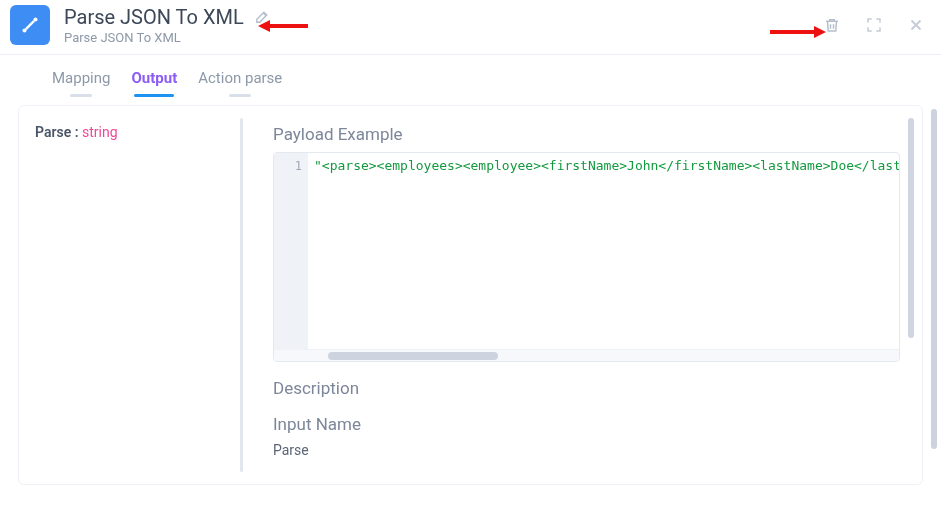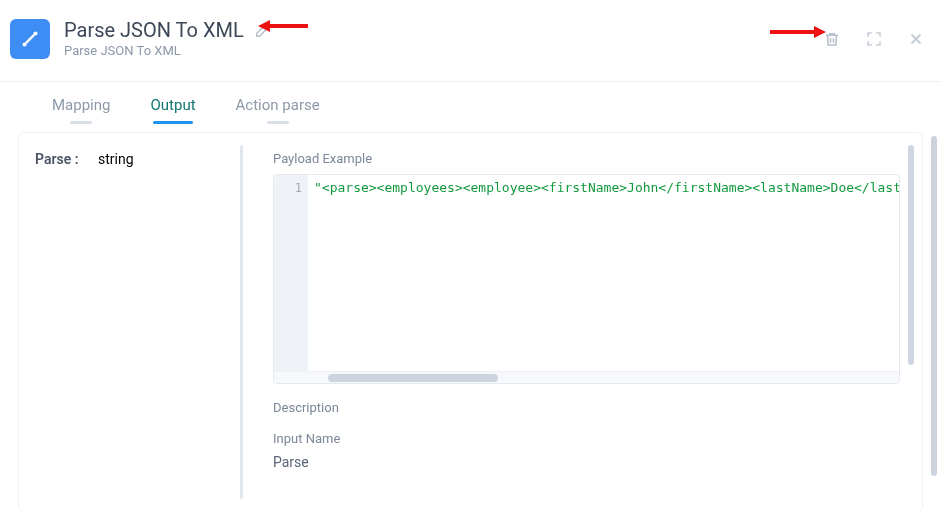--- a/index.html
+++ b/index.html
@@ -12,21 +12,21 @@
     overflow: hidden;
     position: relative;
   }
 
   
   .header {
     display: flex;
     align-items: center;
     padding: 10px 16px 14px 10px;
     border-bottom: 1px solid #eceff5;
-    height: 82px;
+    height: 55px;
   }
   .app-icon {
     width: 40px; height: 40px;
     background: #3d8df5;
     border-radius: 6px;
     margin-right: 14px;
     display: flex; align-items: center; justify-content: center;
     color: #fff;
   }
   .app-icon svg { width: 22px; height: 22px; }
@@ -72,21 +72,21 @@
   .arrow-annot {
     position: absolute;
     color: #e11;
     pointer-events: none;
   }
   .arrow-annot svg { overflow: visible; }
 
   
   .tabs {
     display: flex;
-    gap: 40px;
+    gap: 21px;
     padding: 14px 0 0 52px;
     font-size: 15px;
     color: #8d99a8;
     height: 50px;
     align-items: flex-start;
   }
   .tab {
     cursor: pointer;
     position: relative;
     padding-bottom: 8px;
@@ -95,21 +95,22 @@
     position: absolute;
     left: 50%;
     transform: translateX(-50%);
     bottom: -2px;
     height: 3px;
     width: 22px;
     background: #d9dfe8;
     border-radius: 2px;
   }
   .tab.active {
-    color: #0f766e;
+    color: #8b5cf6;
+    font-weight: bold;
   }
   .tab.active .tab-underline {
     background: #1f93f2;
     width: 40px;
   }
 
   
   .panel-outer {
     position: relative;
     padding: 0 18px;
@@ -128,43 +129,43 @@
     width: 224px;
     padding: 18px 16px;
     font-size: 14px;
     position: relative;
   }
   .side-row {
     color: #4a5568;
     font-weight: 600;
   }
   .side-row .type {
-    color: #000000;
+    color: #ec4899;
     font-weight: 400;
-    margin-left: 16px;
+    margin-left: 0;
   }
 
   .divider {
     position: absolute;
     right: 0;
     top: 12px;
     bottom: 12px;
     width: 3px;
     background: #e2e6ee;
     border-radius: 2px;
   }
 
   .main-col {
     flex: 1;
     padding: 18px 22px 10px 30px;
     overflow-y: auto;
     position: relative;
   }
   .label {
-    font-size: 13px;
+    font-size: 17px;
     color: #7d879a;
     margin-bottom: 8px;
   }
 
   .code-box {
     border: 1px solid #e4e8ef;
     border-radius: 4px;
     height: 210px;
     display: flex;
     flex-direction: column;

